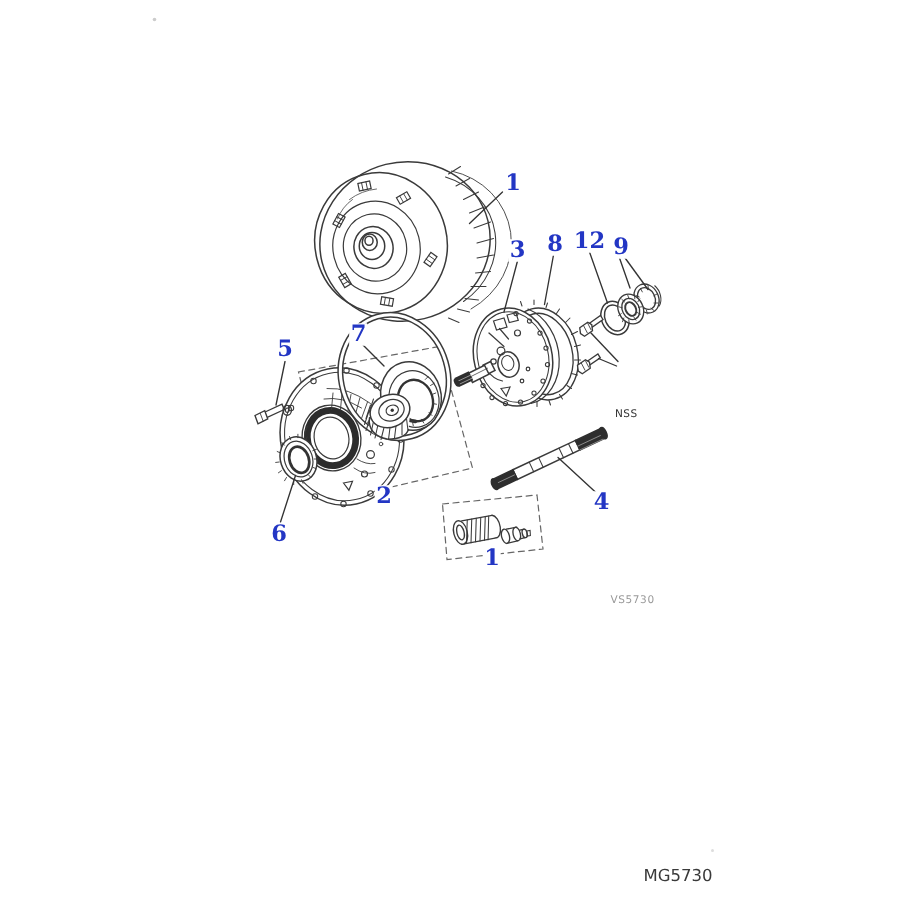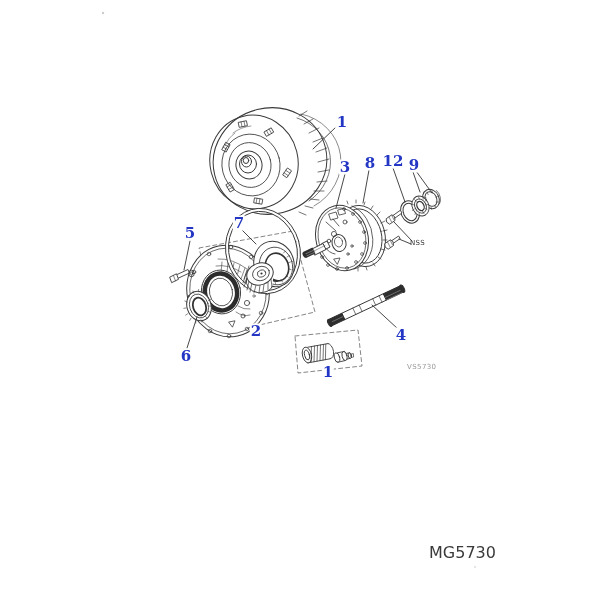--- a/index.html
+++ b/index.html
@@ -2,24 +2,24 @@
 <html><head>
 <meta charset="utf-8">
 <style>
   html,body{margin:0;padding:0;background:#fff;}
   .stage{position:relative;width:600px;height:600px;background:#fff;overflow:hidden;
          font-family:"DejaVu Sans",sans-serif;}
   svg{position:absolute;left:0;top:0;}
   .callout{position:absolute;transform:translate(-50%,-50%);
            font-family:"DejaVu Serif",serif;font-weight:bold;font-size:15px;
            color:#2336c4;background:#fff;padding:0 1px;line-height:1;cursor:pointer;}
-  .tinytext{position:absolute;line-height:1;}
+  .tinytext{position:absolute;line-height:1;margin-top:33px;}
   .nss{left:410px;top:240px;font-size:7px;color:#333;letter-spacing:.3px;}
   .vs{left:407px;top:364px;font-size:7px;color:#999;letter-spacing:.4px;}
-  .mg{left:429px;top:545px;font-size:16px;color:#3a3a3a;}
+  .mg{left:429px;top:545px;font-size:11px;color:#3a3a3a;}
   .copy{left:50%;top:567px;transform:translateX(-50%);font-size:9.5px;color:#222;}
 </style>
 </head>
 <body>
 
 <div class="stage">
 
 <svg width="600" height="600" viewBox="0 0 600 600">
   <g fill="none" stroke="#3a3a3a" stroke-width="1" stroke-linecap="round">
 

